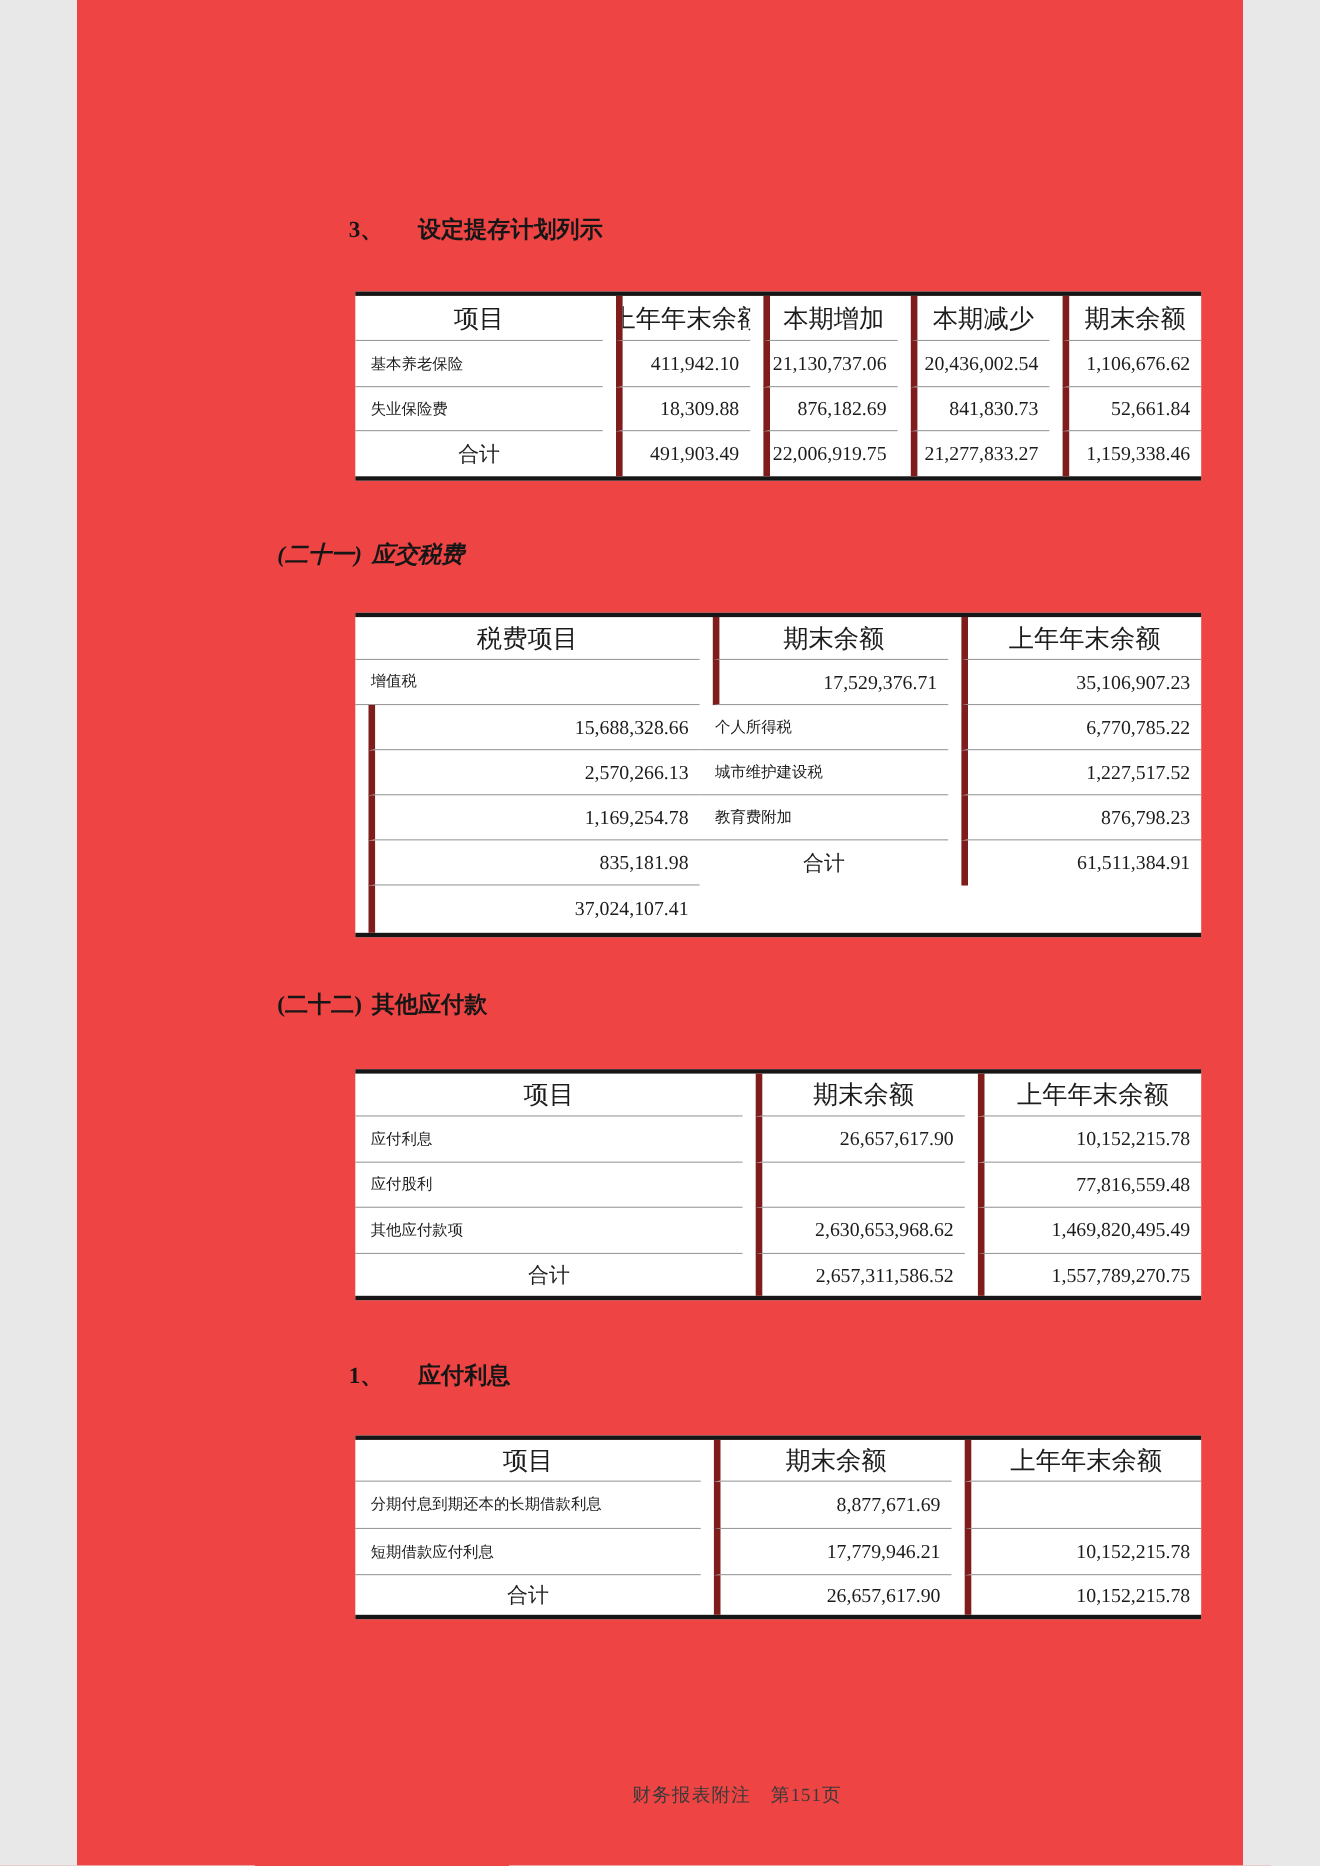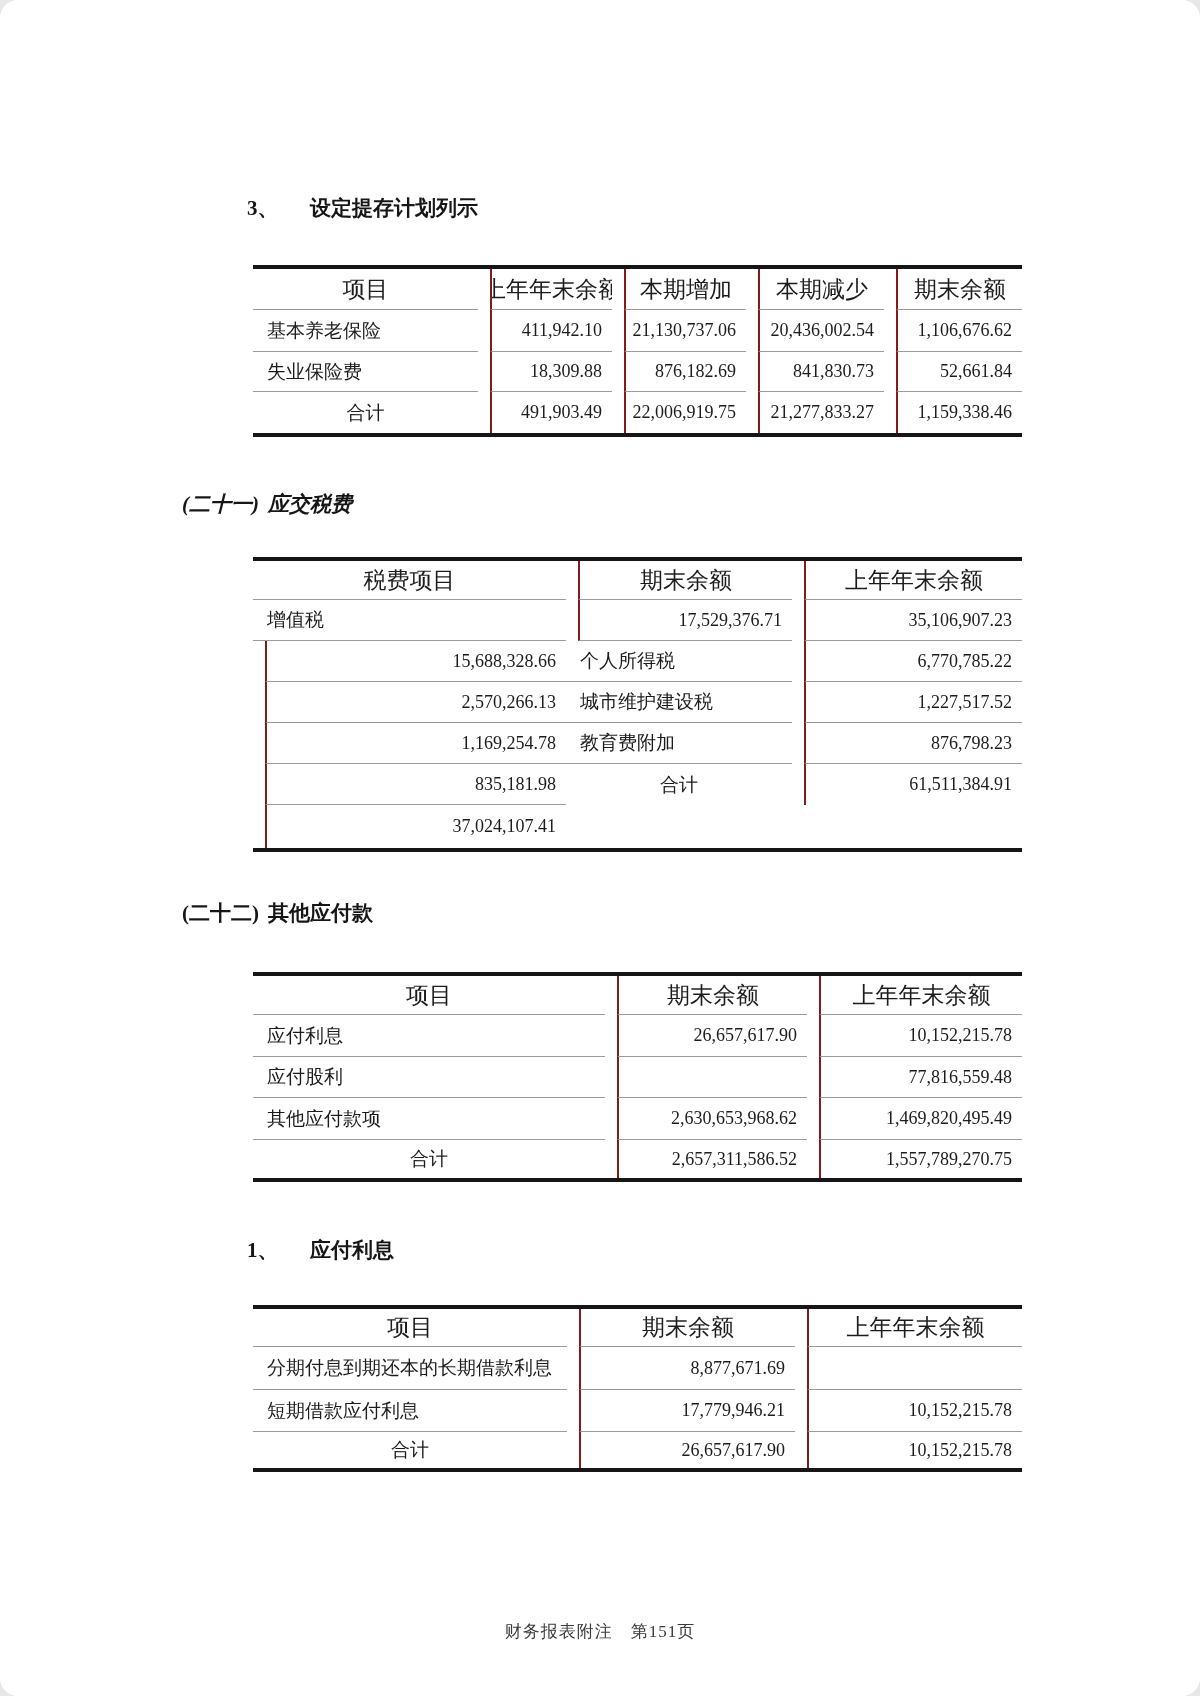--- a/index.html
+++ b/index.html
@@ -1,24 +1,23 @@
 <!DOCTYPE html>
 <html><head>
 <meta charset="utf-8">
 <style>
   html,body{margin:0;padding:0;background:#e8e8e8;}
   .page{
     position:relative;
-    width:1200px;height:1696px;
+    width:1060px;height:1696px;
     margin:0 auto;
-    background:#ffffff;
+    background:#ef4444;
     font-family:"Liberation Serif","DejaVu Serif",serif;
     color:#1c1c1c;
     overflow:hidden;
-    border-radius:18px;
   }
   .sec-h{
     position:absolute;
     font-size:21px;
     font-weight:bold;
     line-height:26px;
     color:#161616;
     white-space:nowrap;
   }
   .h-tab{display:inline-block;width:63px;}
@@ -34,24 +33,24 @@
   }
   .c{
     display:flex;
     align-items:center;
     font-size:18px;
     color:#1c1c1c;
     overflow:hidden;
     white-space:nowrap;
   }
   .c.h{justify-content:center;font-size:23px;}
-  .c.l{justify-content:flex-start;padding-left:14px;font-size:19px;}
+  .c.l{justify-content:flex-start;padding-left:14px;font-size:14px;}
   .c.t{justify-content:center;font-size:19px;}
   .c.n{justify-content:flex-end;padding-right:10px;font-size:18px;}
-  .vl{border-left:2px solid #7f1d1d;margin-left:12px;}
+  .vl{border-left:6px solid #7f1d1d;margin-left:12px;}
   .hl{border-bottom:1px solid #9b9b9b;}
   .footer{
     position:absolute;
     left:0;top:1572px;width:1200px;
     text-align:center;
     font-size:17px;
     color:#3a3a3a;
     letter-spacing:1px;
     margin-top:48px;
   }

